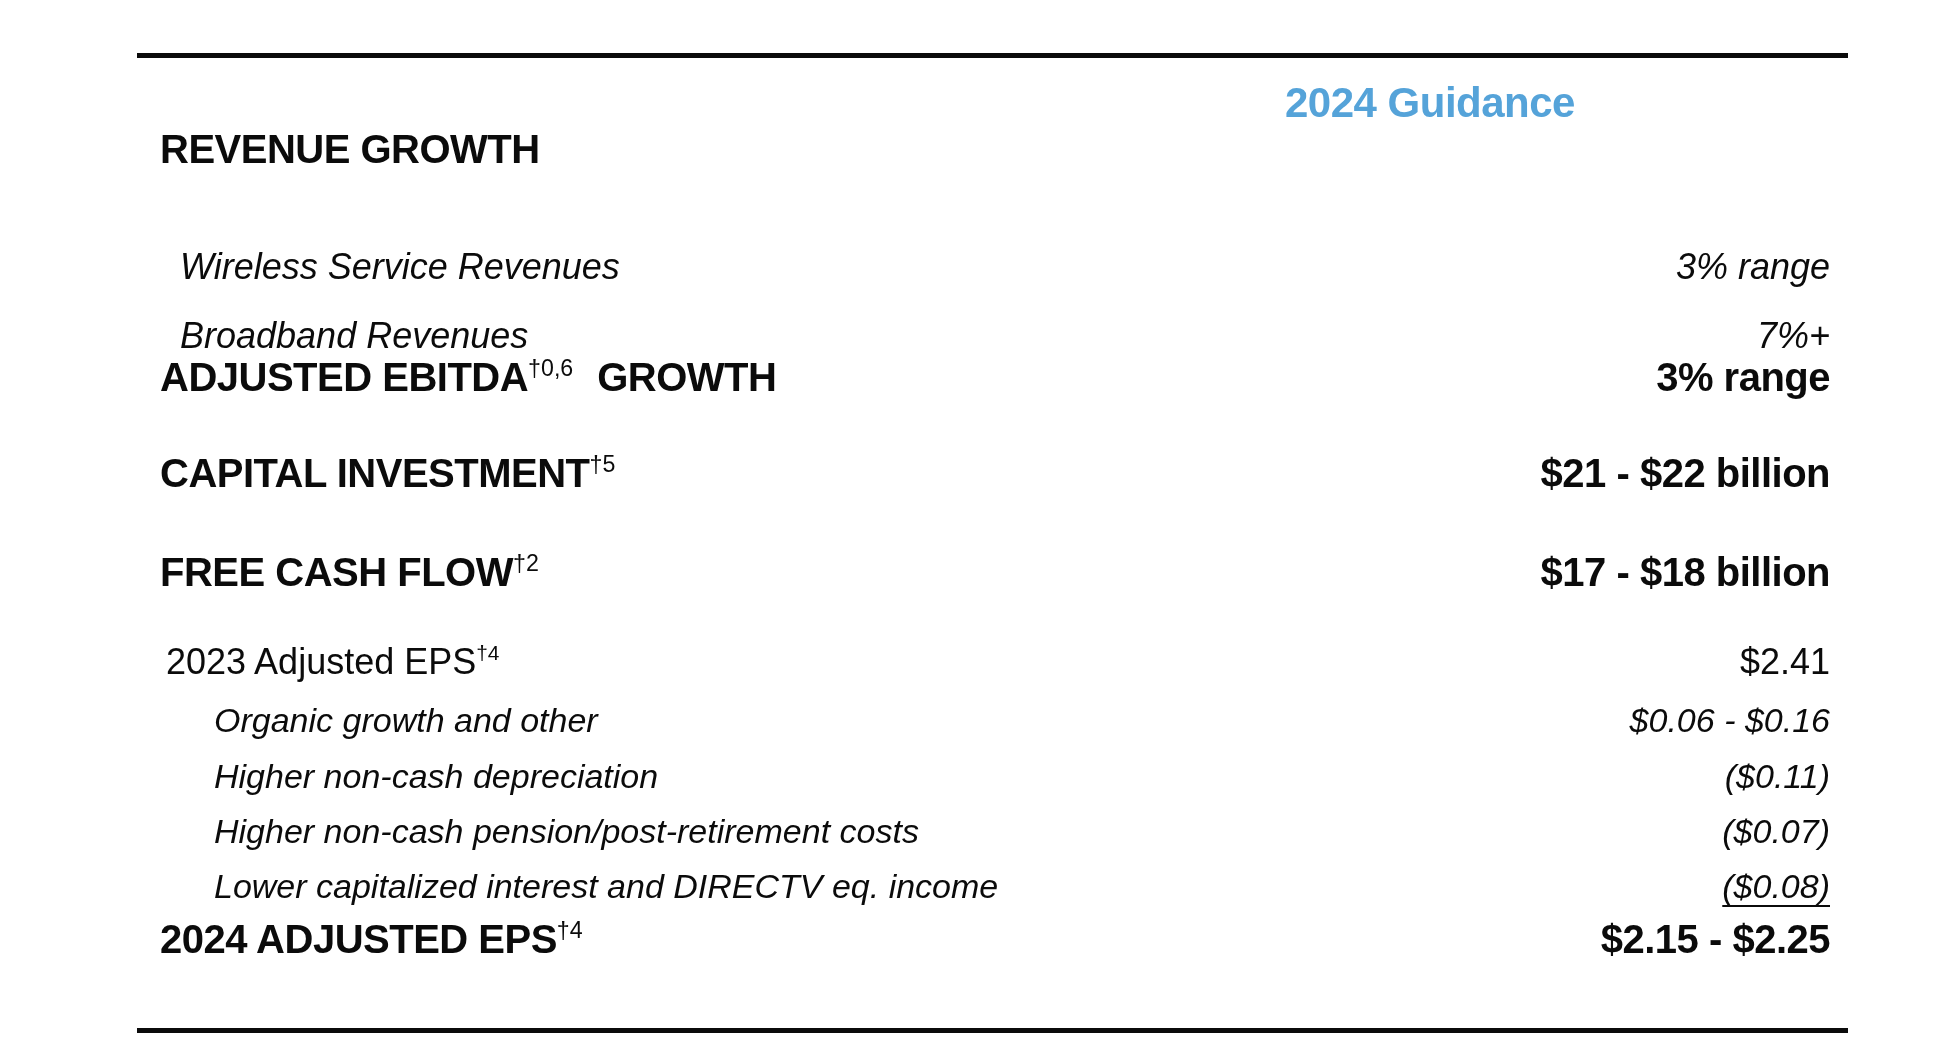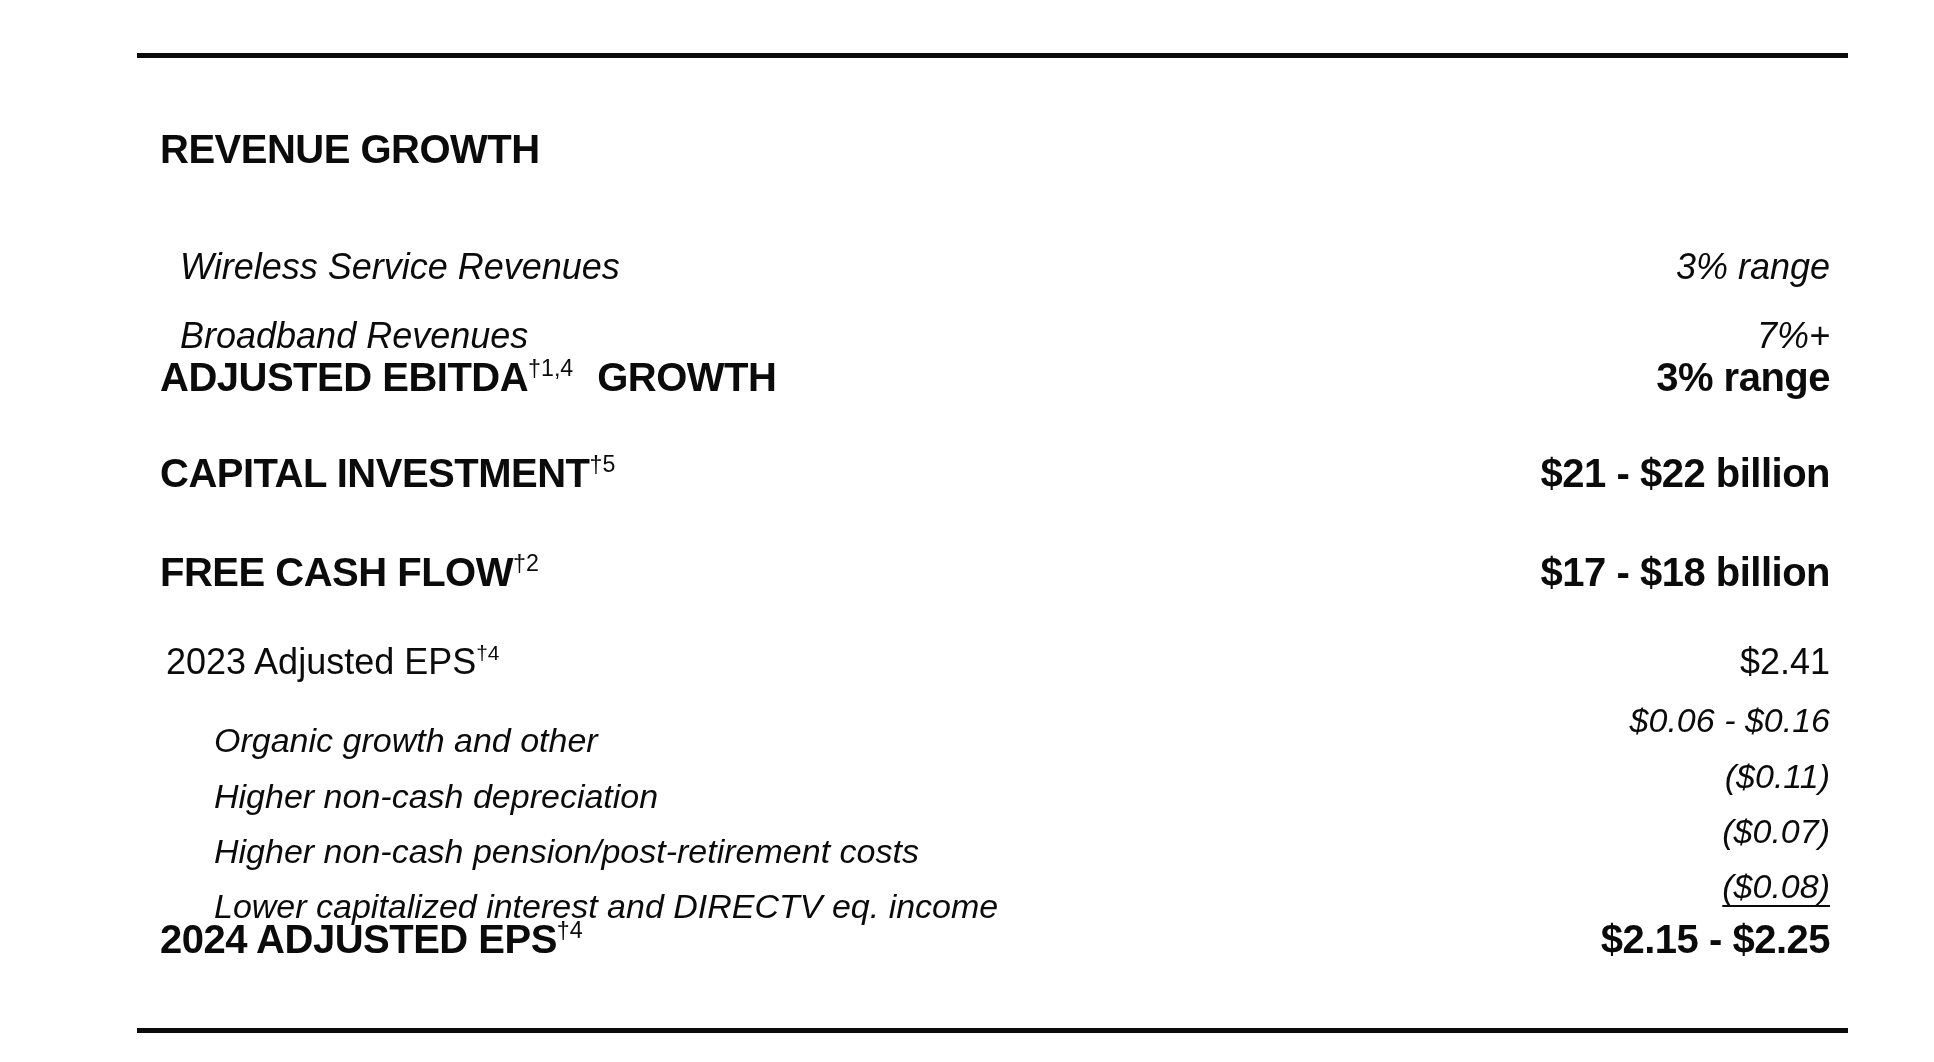--- a/index.html
+++ b/index.html
@@ -34,21 +34,21 @@
     letter-spacing: -0.5px;
     color: #55a3d9;
     line-height: 1;
   }
 
   .row { position: absolute; left: 0; width: 100%; line-height: 1; }
 
   .label { position: absolute; left: 160px; white-space: nowrap; }
   .label.indent-sub  { left: 180px; }
   .label.indent-eps  { left: 166px; }
-  .label.indent-eps-sub { left: 214px; margin-top: 20px; }
+  .label.indent-eps-sub { left: 214px; }
 
   .value {
     position: absolute;
     left: 1030px;
     width: 800px;
     text-align: right;
     white-space: nowrap;
   }
 
   .t-bold    { font-size: 40px; font-weight: 700; letter-spacing: -0.5px; }
@@ -72,37 +72,38 @@
     text-decoration-thickness: 2px;
   }
 </style>
 </head>
 <body>
 
 <div class="sheet">
 
   <div class="rule rule-top"></div>
 
+  <div class="col-header">2024 Guidance</div>
 
   <div class="row" style="top:129px">
     <div class="label t-bold">REVENUE GROWTH</div>
   </div>
 
   <div class="row" style="top:201px">
     <div class="label indent-sub t-italic">Wireless Service Revenues</div>
     <div class="value t-italic">3% range</div>
   </div>
 
   <div class="row" style="top:270px">
     <div class="label indent-sub t-italic">Broadband Revenues</div>
     <div class="value t-italic">7%+</div>
   </div>
 
   <div class="row" style="top:357px">
-    <div class="label t-bold"><span>ADJUSTED EBITDA</span><sup>†1,4</sup><span class="after-sup">GROWTH</span></div>
+    <div class="label t-bold"><span>ADJUSTED EBITDA</span><sup>†0,6</sup><span class="after-sup">GROWTH</span></div>
     <div class="value t-bold">3% range</div>
   </div>
 
   <div class="row" style="top:453px">
     <div class="label t-bold"><span>CAPITAL INVESTMENT</span><sup>†5</sup></div>
     <div class="value t-bold">$21 - $22 billion</div>
   </div>
 
   <div class="row" style="top:552px">
     <div class="label t-bold"><span>FREE CASH FLOW</span><sup>†2</sup></div>

